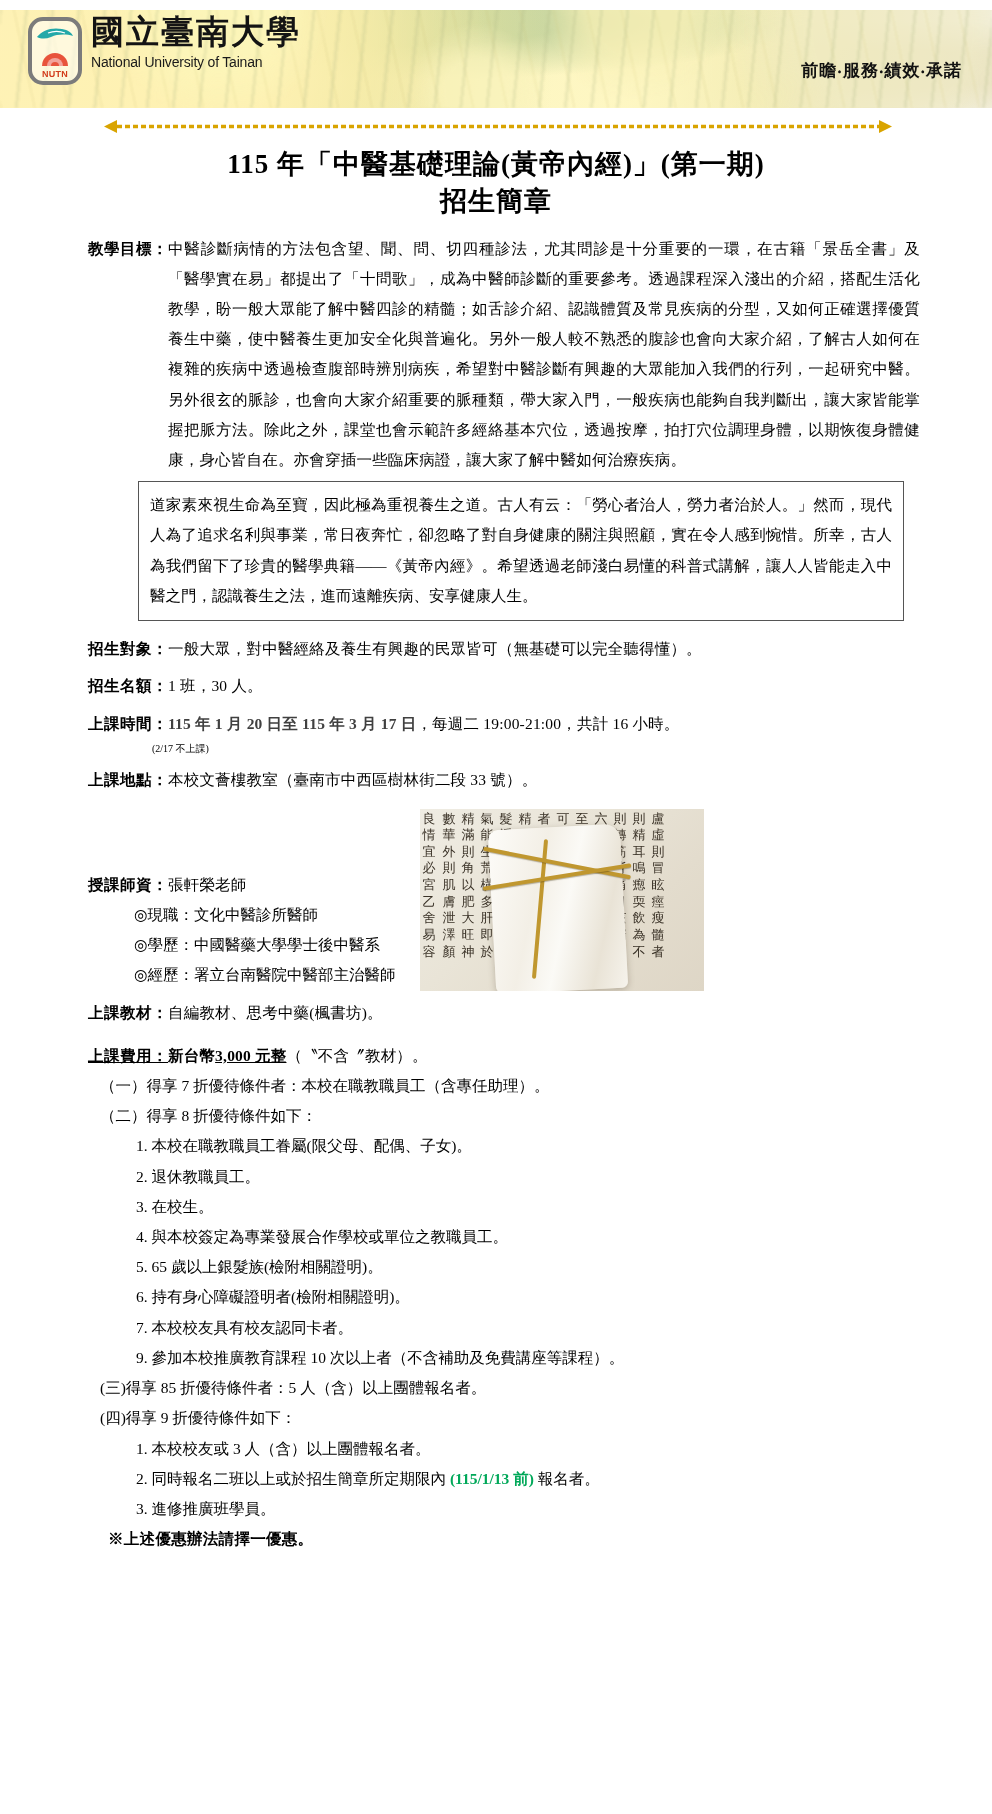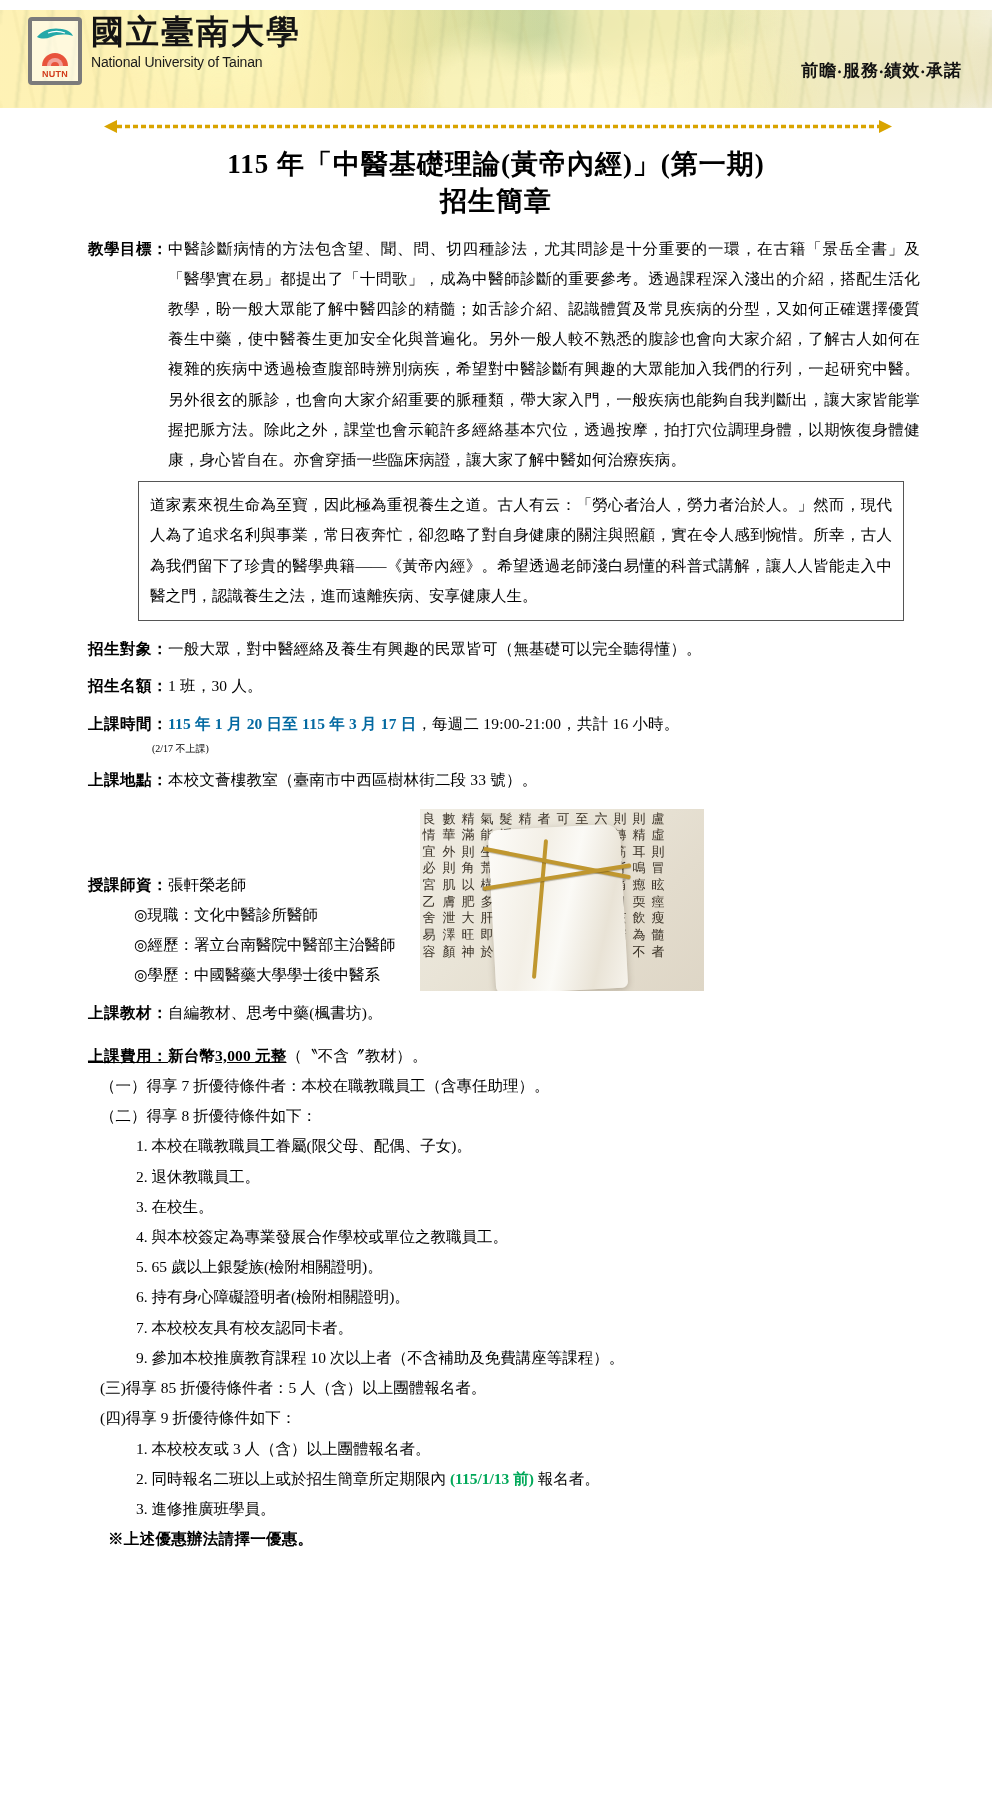--- a/index.html
+++ b/index.html
@@ -60,21 +60,21 @@
     left: 28px;
     top: 17px;
     display: flex;
     align-items: flex-start;
     z-index: 4;
   }
   .logo-mark {
     width: 54px;
     height: 68px;
     border: 4px solid #7b7b7b;
-    border-radius: 4px;
+    border-radius: 15px;
     background: rgba(255,255,255,.55);
     position: relative;
     margin-right: 9px;
     box-sizing: border-box;
   }
   .logo-mark .bird {
     position: absolute;
     left: 4px; top: 6px;
     width: 38px; height: 16px;
   }
@@ -168,21 +168,21 @@
   .sec-body {
     flex: 1 1 auto;
     font-size: 15.5px;
     line-height: 1.95;
     text-align: justify;
     text-justify: inter-character;
     letter-spacing: .2px;
   }
   .goal .sec-body { text-indent: 0; }
 
-  .red { color: #0369a1; font-weight: bold; }
+  .red { color: #404040; font-weight: bold; }
   .green { color: #00a859; font-weight: bold; }
   .bold { font-weight: bold; }
   .uline { text-decoration: underline; }
 
   .quote-box {
     margin: 6px 88px 0 138px;
     border: 1px solid #555;
     padding: 8px 11px 9px 11px;
     font-size: 15.5px;
     line-height: 1.95;
@@ -355,22 +355,22 @@
   <div class="spacer-xs"></div>
 
   <div class="teacher-row">
     <div class="teacher-left">
       <div class="teacher-head">
         <div class="sec-label">授課師資：</div>
         <div class="sec-body">張軒榮老師</div>
       </div>
       <div class="teacher-bullets">
         <div>◎現職：文化中醫診所醫師</div>
+        <div>◎學歷：中國醫藥大學學士後中醫系</div>
         <div>◎經歷：署立台南醫院中醫部主治醫師</div>
-        <div>◎學歷：中國醫藥大學學士後中醫系</div>
       </div>
     </div>
     <div class="photo">
       <div class="glyphcol" style="left:1px">良情宜必宮乙舍易容</div>
       <div class="glyphcol" style="left:21px">數華外則肌膚泄澤顏</div>
       <div class="glyphcol" style="left:40px">精滿則角以肥大旺神</div>
       <div class="glyphcol" style="left:59px">氣能生荒橫多肝即於</div>
       <div class="glyphcol" style="left:78px">髮浮足可模則不寬覺</div>
       <div class="glyphcol" style="left:97px">精不可以候耗實宜不</div>
       <div class="glyphcol" style="left:116px">者命何況以角精為持</div>

